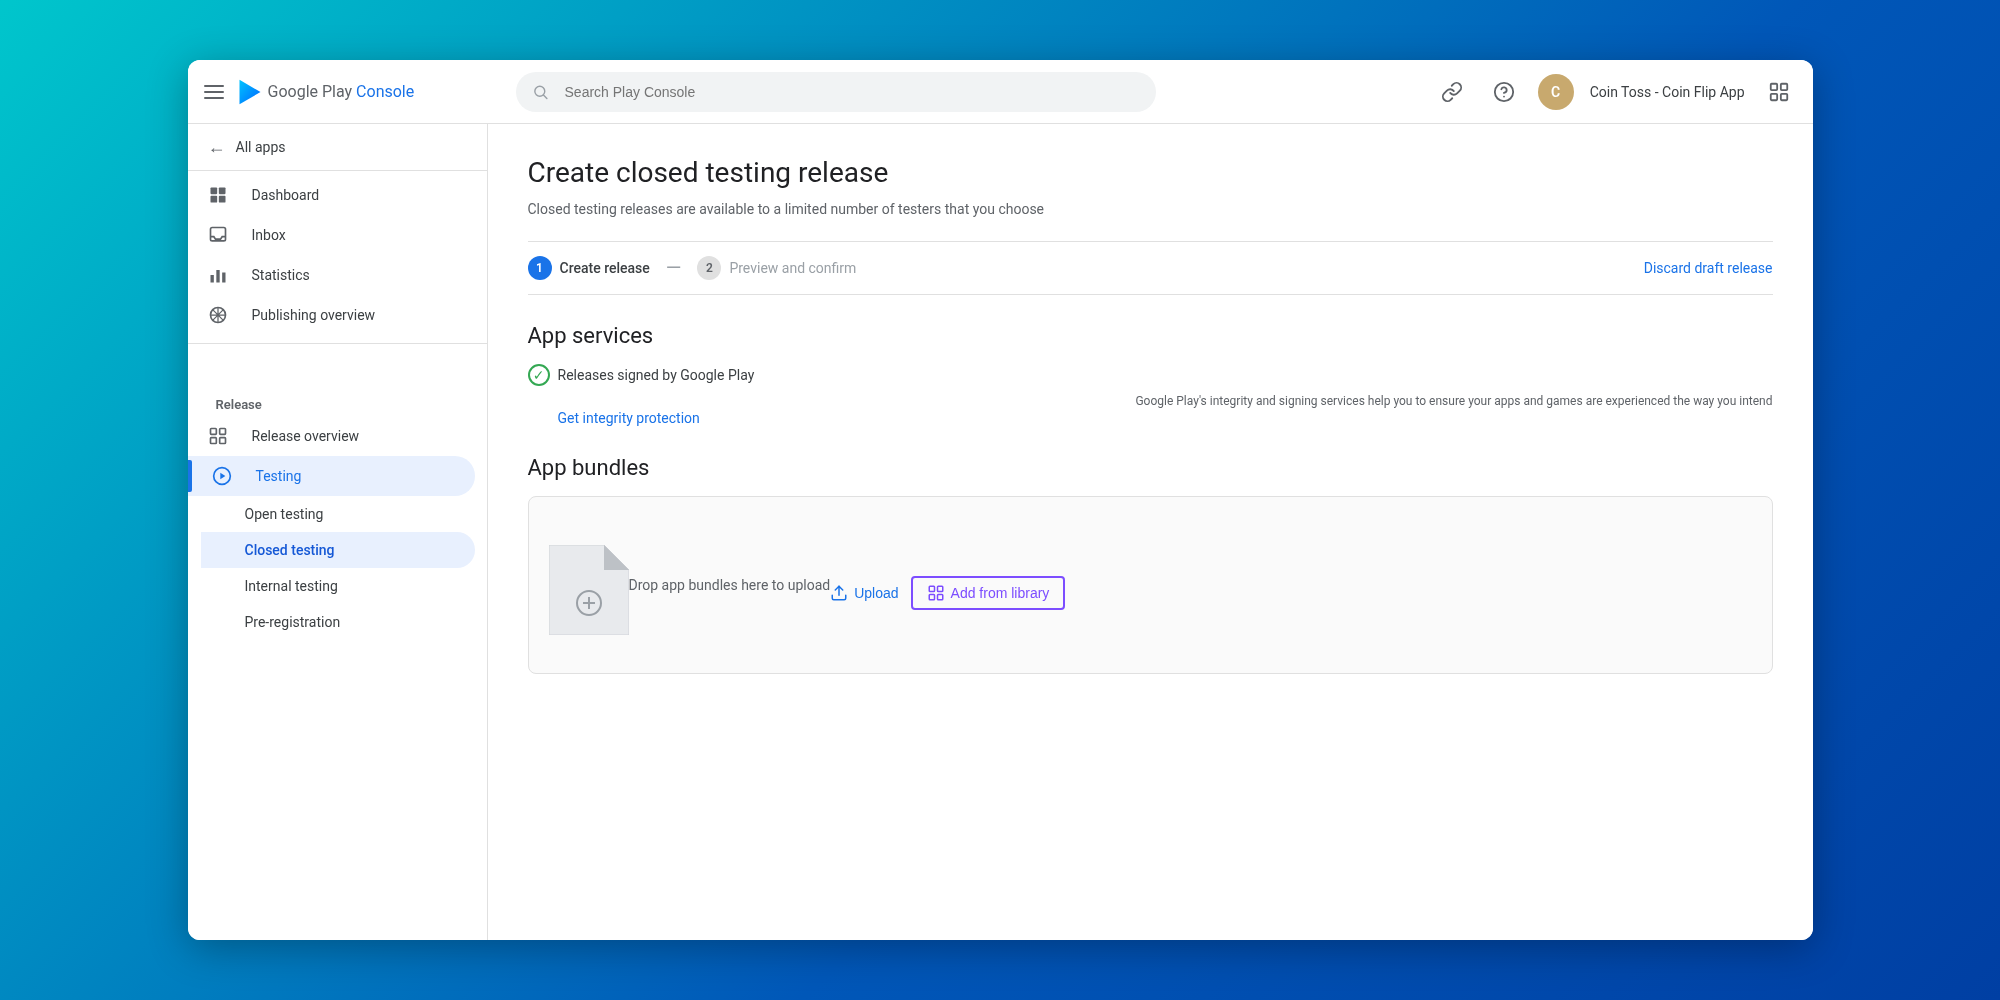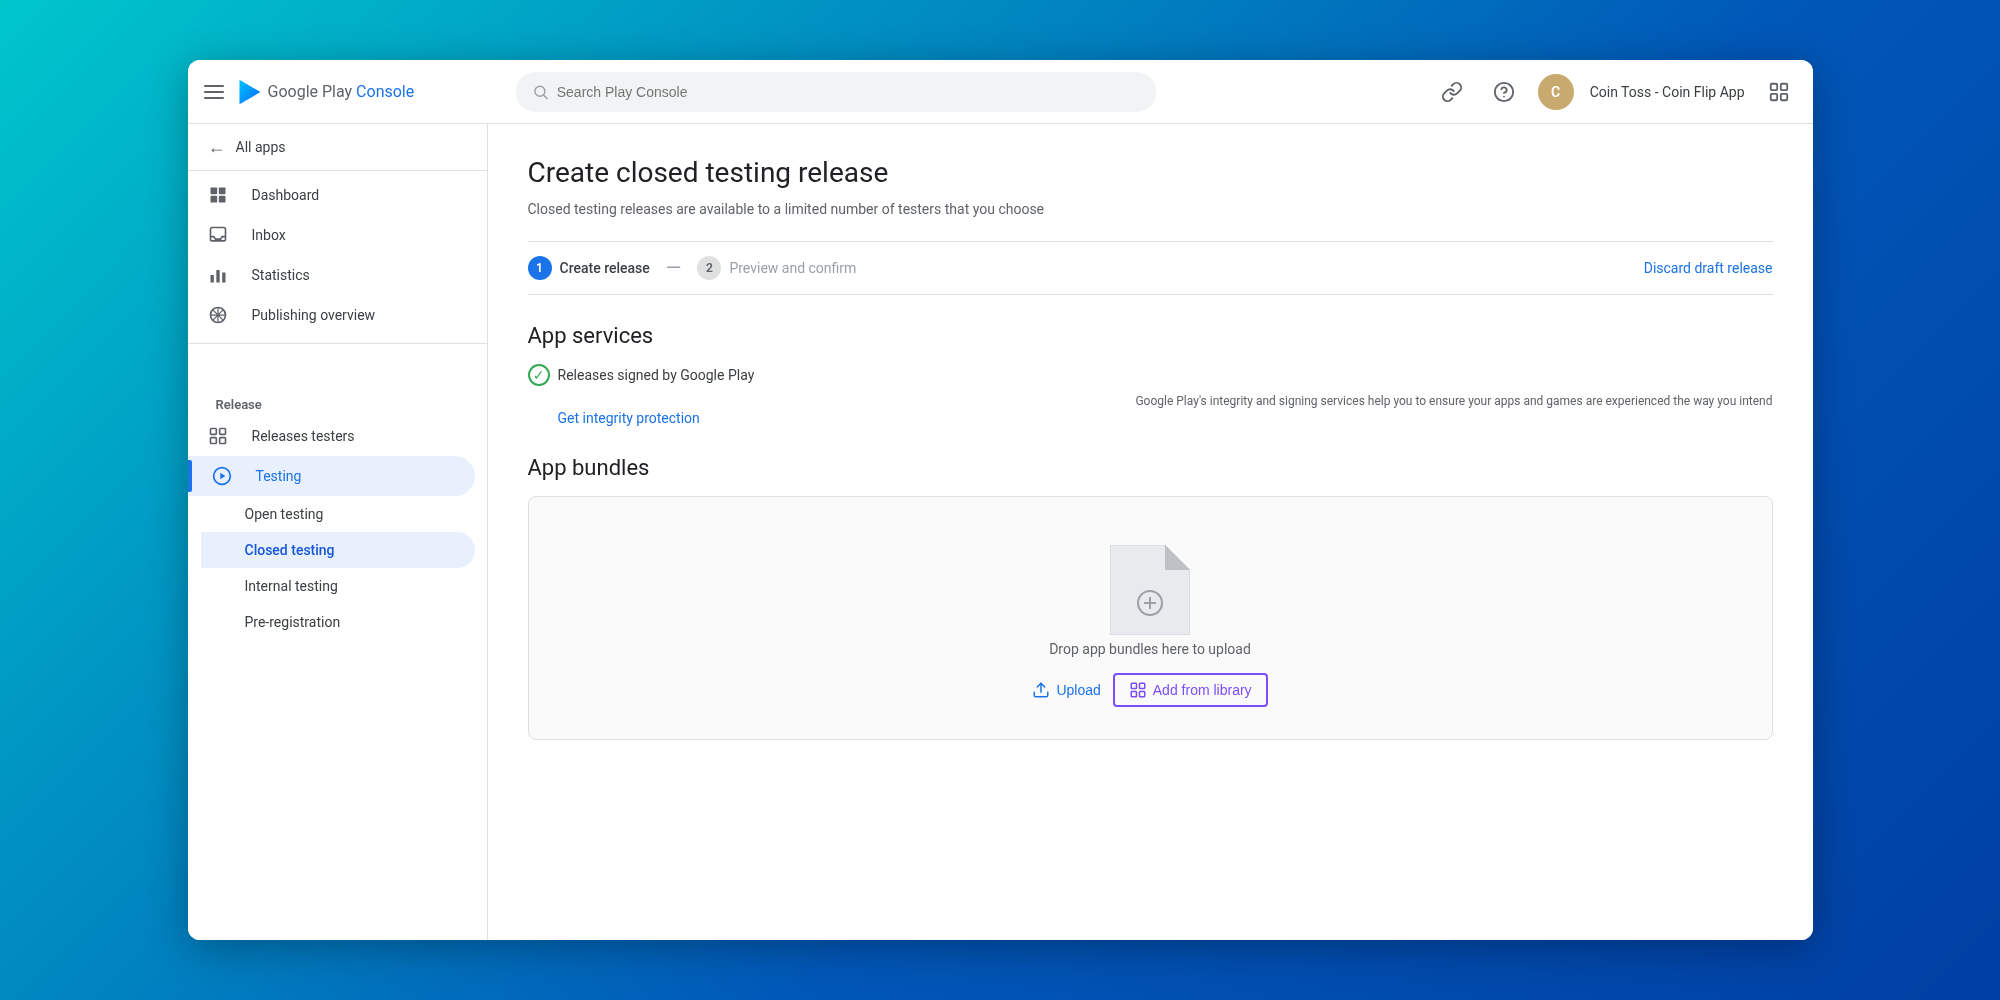--- a/index.html
+++ b/index.html
@@ -59,21 +59,21 @@
     .logo-text .blue { color: #1a73e8; }
     .search-bar {
       flex: 1;
       max-width: 640px;
       height: 40px;
       background: #f1f3f4;
       border-radius: 24px;
       display: flex;
       align-items: center;
       padding: 0 16px;
-      gap: 8px;
+      gap: 16px;
     }
     .search-bar input {
       border: none; background: transparent; font-size: 14px; color: #3c4043; outline: none; width: 100%;
     }
     .topbar-right {
       display: flex; align-items: center; gap: 16px; margin-left: auto;
     }
     .icon-btn {
       width: 36px; height: 36px; border-radius: 50%; display: flex; align-items: center; justify-content: center;
       cursor: pointer; color: #5f6368; font-size: 18px;
@@ -194,21 +194,21 @@
       font-size: 12px; color: #5f6368; padding-left: 30px; text-align: right;
     }
     .integrity-link {
       color: #1a73e8; font-size: 14px; cursor: pointer; padding-left: 30px; display: inline-block;
     }
     .bundles-section { margin-top: 28px; }
     .drop-zone {
       border: 1px solid #e0e0e0;
       border-radius: 8px;
       padding: 48px 20px 32px 20px;
-      display: flex; flex-direction: column; align-items: center;
+      display: flex; flex-direction: row; align-items: center;
       background: #fafafa;
     }
     .bundle-icon {
       width: 80px; height: 80px; margin-bottom: 16px;
       position: relative;
     }
     .drop-label {
       font-size: 14px; color: #5f6368; margin-bottom: 16px;
     }
     .drop-actions {
@@ -332,21 +332,21 @@
       <div class="nav-divider"></div>
       <div class="nav-section-label">Release</div>
 
       <div class="nav-item">
         <svg width="20" height="20" viewBox="0 0 24 24" fill="none">
           <rect x="3" y="3" width="7" height="7" rx="1" stroke="#5f6368" stroke-width="2"></rect>
           <rect x="14" y="3" width="7" height="7" rx="1" stroke="#5f6368" stroke-width="2"></rect>
           <rect x="3" y="14" width="7" height="7" rx="1" stroke="#5f6368" stroke-width="2"></rect>
           <rect x="14" y="14" width="7" height="7" rx="1" stroke="#5f6368" stroke-width="2"></rect>
         </svg>
-        <span>Releases testers</span>
+        <span>Release overview</span>
       </div>
 
       <div class="nav-item-wrapper">
         <div class="nav-indicator"></div>
         <div class="nav-item active" style="padding-left:24px; flex:1;">
           <svg width="20" height="20" viewBox="0 0 24 24" fill="none">
             <circle cx="12" cy="12" r="10" stroke="#1a73e8" stroke-width="2"></circle>
             <polygon points="10,8 16,12 10,16" fill="#1a73e8"></polygon>
           </svg>
           <span style="color:#1a73e8;">Testing</span>

